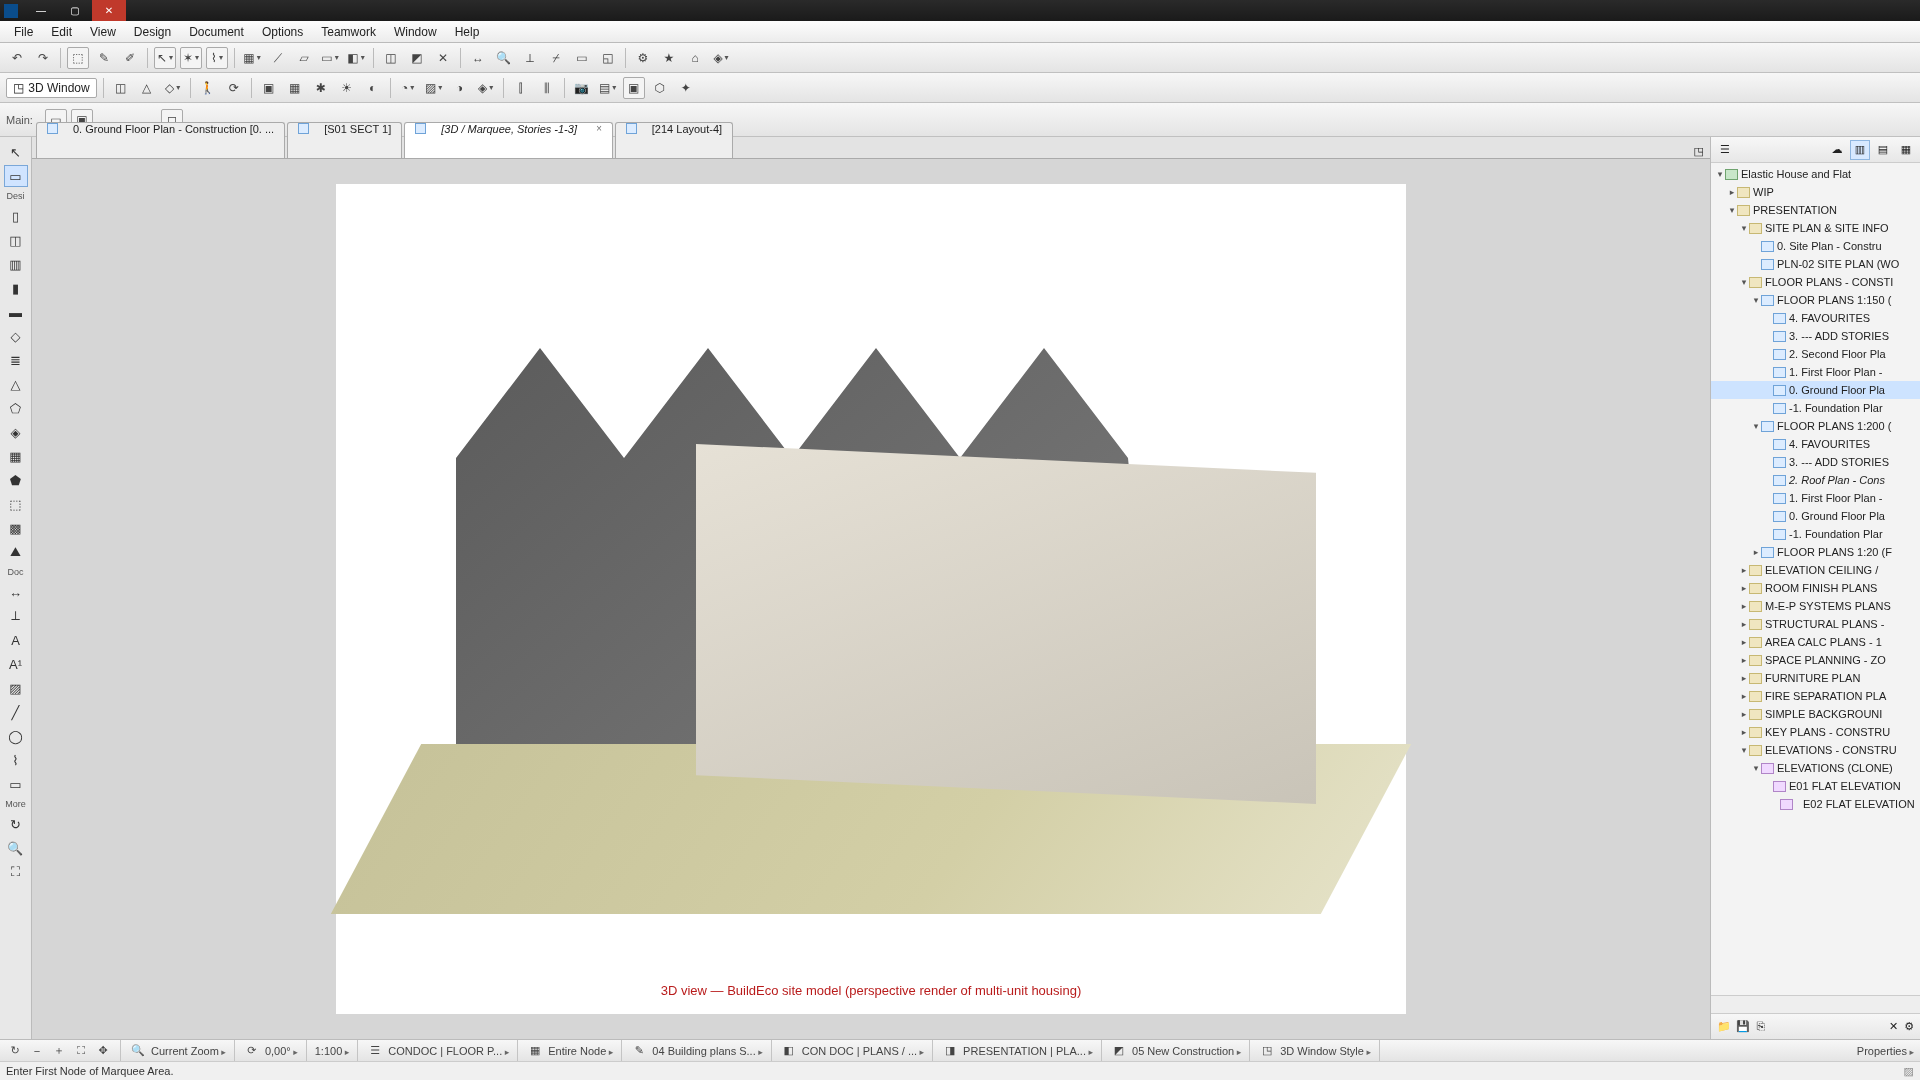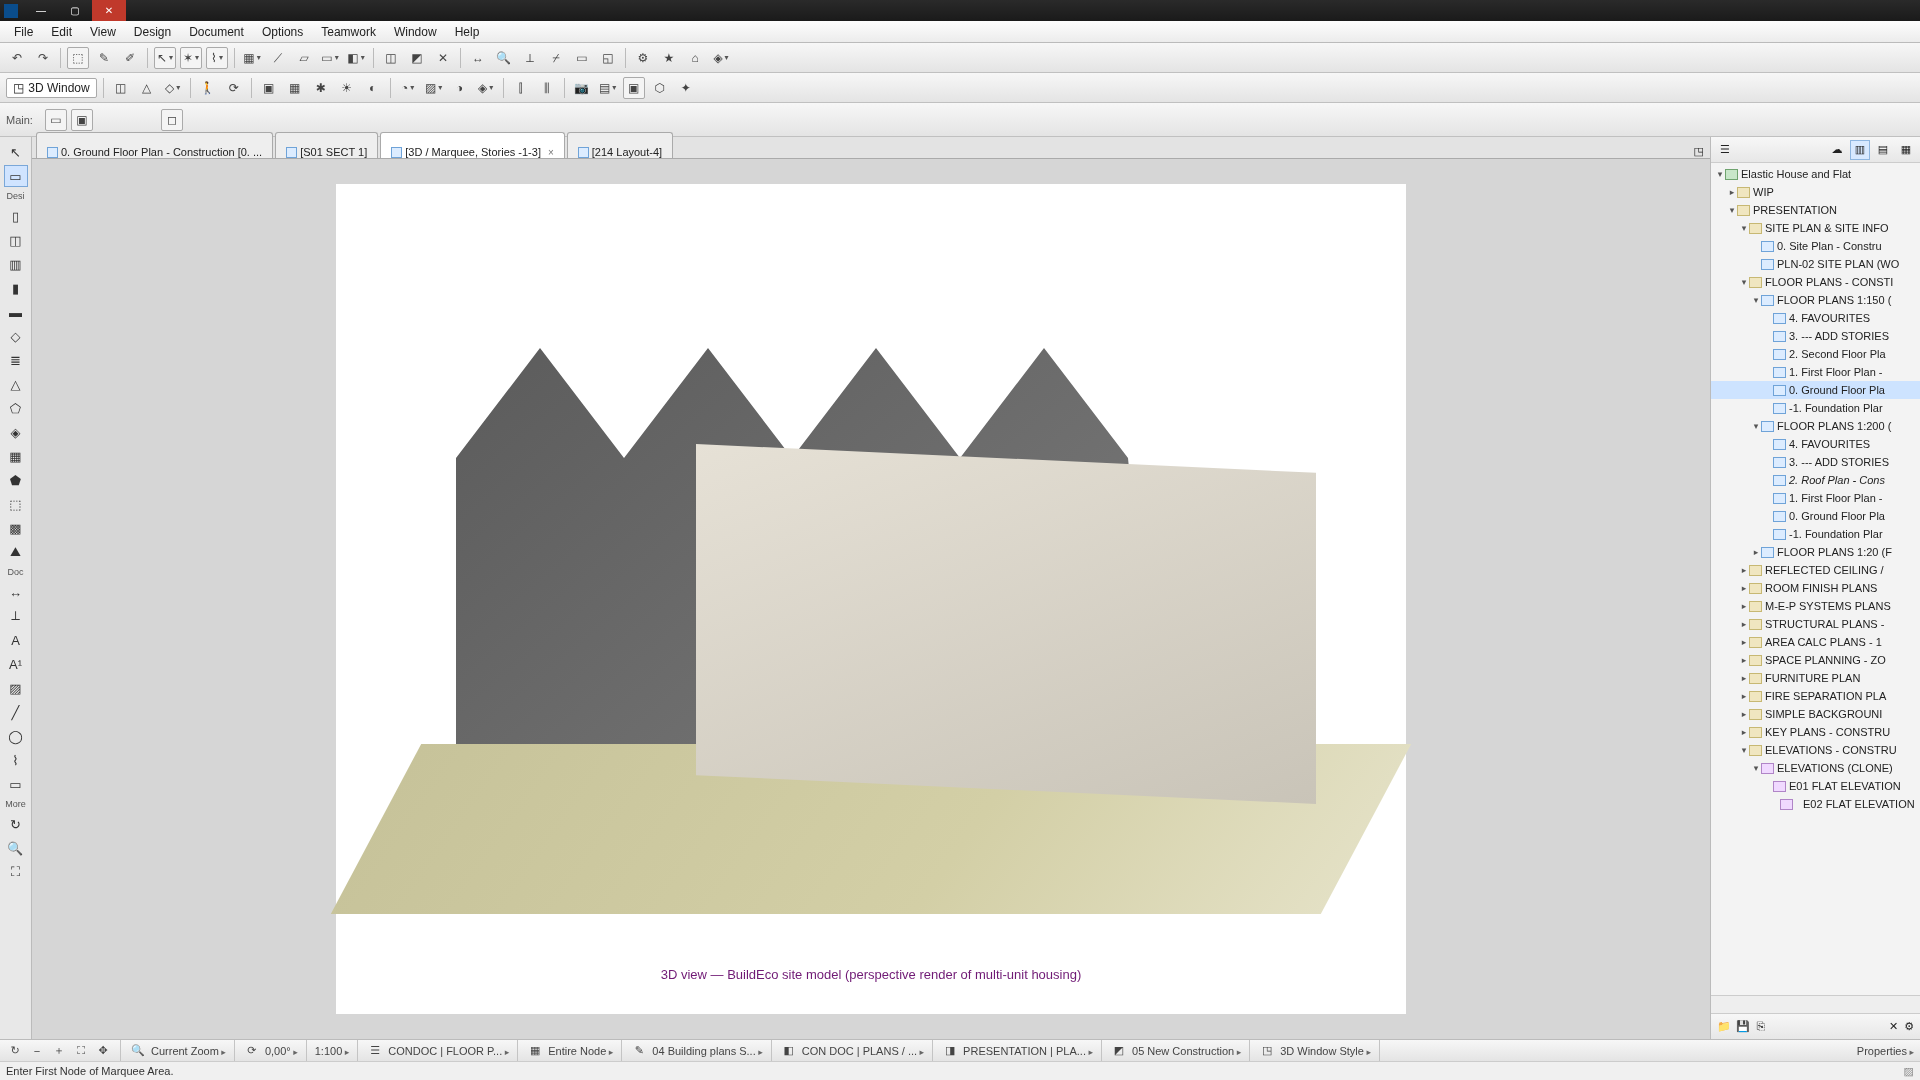--- a/index.html
+++ b/index.html
@@ -28,28 +28,28 @@
 .workspace { display: flex; height: 902px; }
 
 .left-toolbox { width: 32px; background: #e8e8e8; border-right: 1px solid #bbb; display: flex; flex-direction: column; align-items: center; padding-top: 4px; gap: 2px; }
 .left-toolbox .tool { width: 24px; height: 22px; display: flex; align-items: center; justify-content: center; font-size: 13px; color: #333; border: 1px solid transparent; }
 .left-toolbox .tool.selected { background: #d0e4ff; border-color: #7aa7d8; }
 .left-toolbox .tool-group-label { font-size: 9px; color: #555; margin: 2px 0; writing-mode: horizontal-tb; }
 
 .center-area { flex: 1; display: flex; flex-direction: column; background: #d6d6d6; }
 
 .tab-strip { height: 22px; background: #e3e3e3; border-bottom: 1px solid #aaa; display: flex; align-items: flex-end; padding-left: 4px; }
-.tab { height: 26px; padding: 0 10px; background: #eee; border: 1px solid #aaa; border-bottom: none; margin-right: 2px; display: flex; align-items: flex-end; gap: 3px; font-size: 11px; border-radius: 3px 3px 0 0; max-width: 260px; }
+.tab { height: 36px; padding: 0 10px; background: #eee; border: 1px solid #aaa; border-bottom: none; margin-right: 2px; display: flex; align-items: flex-start; gap: 15px; font-size: 11px; border-radius: 3px 3px 0 0; max-width: 260px; }
 .tab .tab-icon { width: 11px; height: 11px; background: #dcecff; border: 1px solid #6fa3d8; }
-.tab.active { background: #fff; }
+.tab.active { background: #fff; font-style: italic; }
 .tab .close-x { font-size: 10px; color: #777; margin-left: 4px; }
 
 .viewport { flex: 1; background: #d6d6d6; position: relative; overflow: hidden; display: flex; align-items: center; justify-content: center; }
 .render-canvas { width: 1070px; height: 830px; background: #ffffff; position: relative; }
-.render-placeholder { position: absolute; inset: 0; display: flex; align-items: center; justify-content: center; color: #701a75; font-size: 13px; text-align: center; padding: 32px; }
+.render-placeholder { position: absolute; inset: 0; display: flex; align-items: center; justify-content: center; color: #b91c1c; font-size: 13px; text-align: center; padding: 16px; }
 
 .ground { position: absolute; left: 40px; right: 40px; bottom: 100px; top: 560px; background: linear-gradient(100deg,#c7c39a 0%,#d3cfa6 60%,#e3e0c4 100%); transform: skewX(-28deg); }
 .house { position: absolute; background: #555; }
 
 .navigator { width: 210px; background: #f3f3f3; border-left: 1px solid #bbb; display: flex; flex-direction: column; }
 .nav-toolbar { height: 26px; border-bottom: 1px solid #ccc; display: flex; align-items: center; gap: 3px; padding: 0 4px; background: linear-gradient(#f7f7f7,#e7e7e7); }
 .nav-toolbar .nb { width: 20px; height: 20px; display:flex;align-items:center;justify-content:center; font-size: 11px; border: 1px solid transparent; }
 .nav-toolbar .nb.active { border-color:#8fb6e0; background:#d8e9ff; }
 .nav-tree { flex: 1; overflow: hidden; font-size: 11px; padding: 2px 0; }
 .tree-row { display: flex; align-items: center; height: 18px; padding-left: 4px; white-space: nowrap; overflow: hidden; }
@@ -358,21 +358,21 @@
           <span>-1. Foundation Plar</span>
         </div>
         <div class="tree-row" style="padding-left: 40px;">
           <span class="tw">▸</span>
           <span class="ic plan"></span>
           <span>FLOOR PLANS 1:20 (F</span>
         </div>
         <div class="tree-row" style="padding-left: 28px;">
           <span class="tw">▸</span>
           <span class="ic folder"></span>
-          <span>REFLECTED CEILING /</span>
+          <span>ELEVATION CEILING /</span>
         </div>
         <div class="tree-row" style="padding-left: 28px;">
           <span class="tw">▸</span>
           <span class="ic folder"></span>
           <span>ROOM FINISH PLANS</span>
         </div>
         <div class="tree-row" style="padding-left: 28px;">
           <span class="tw">▸</span>
           <span class="ic folder"></span>
           <span>M-E-P SYSTEMS PLANS</span>

